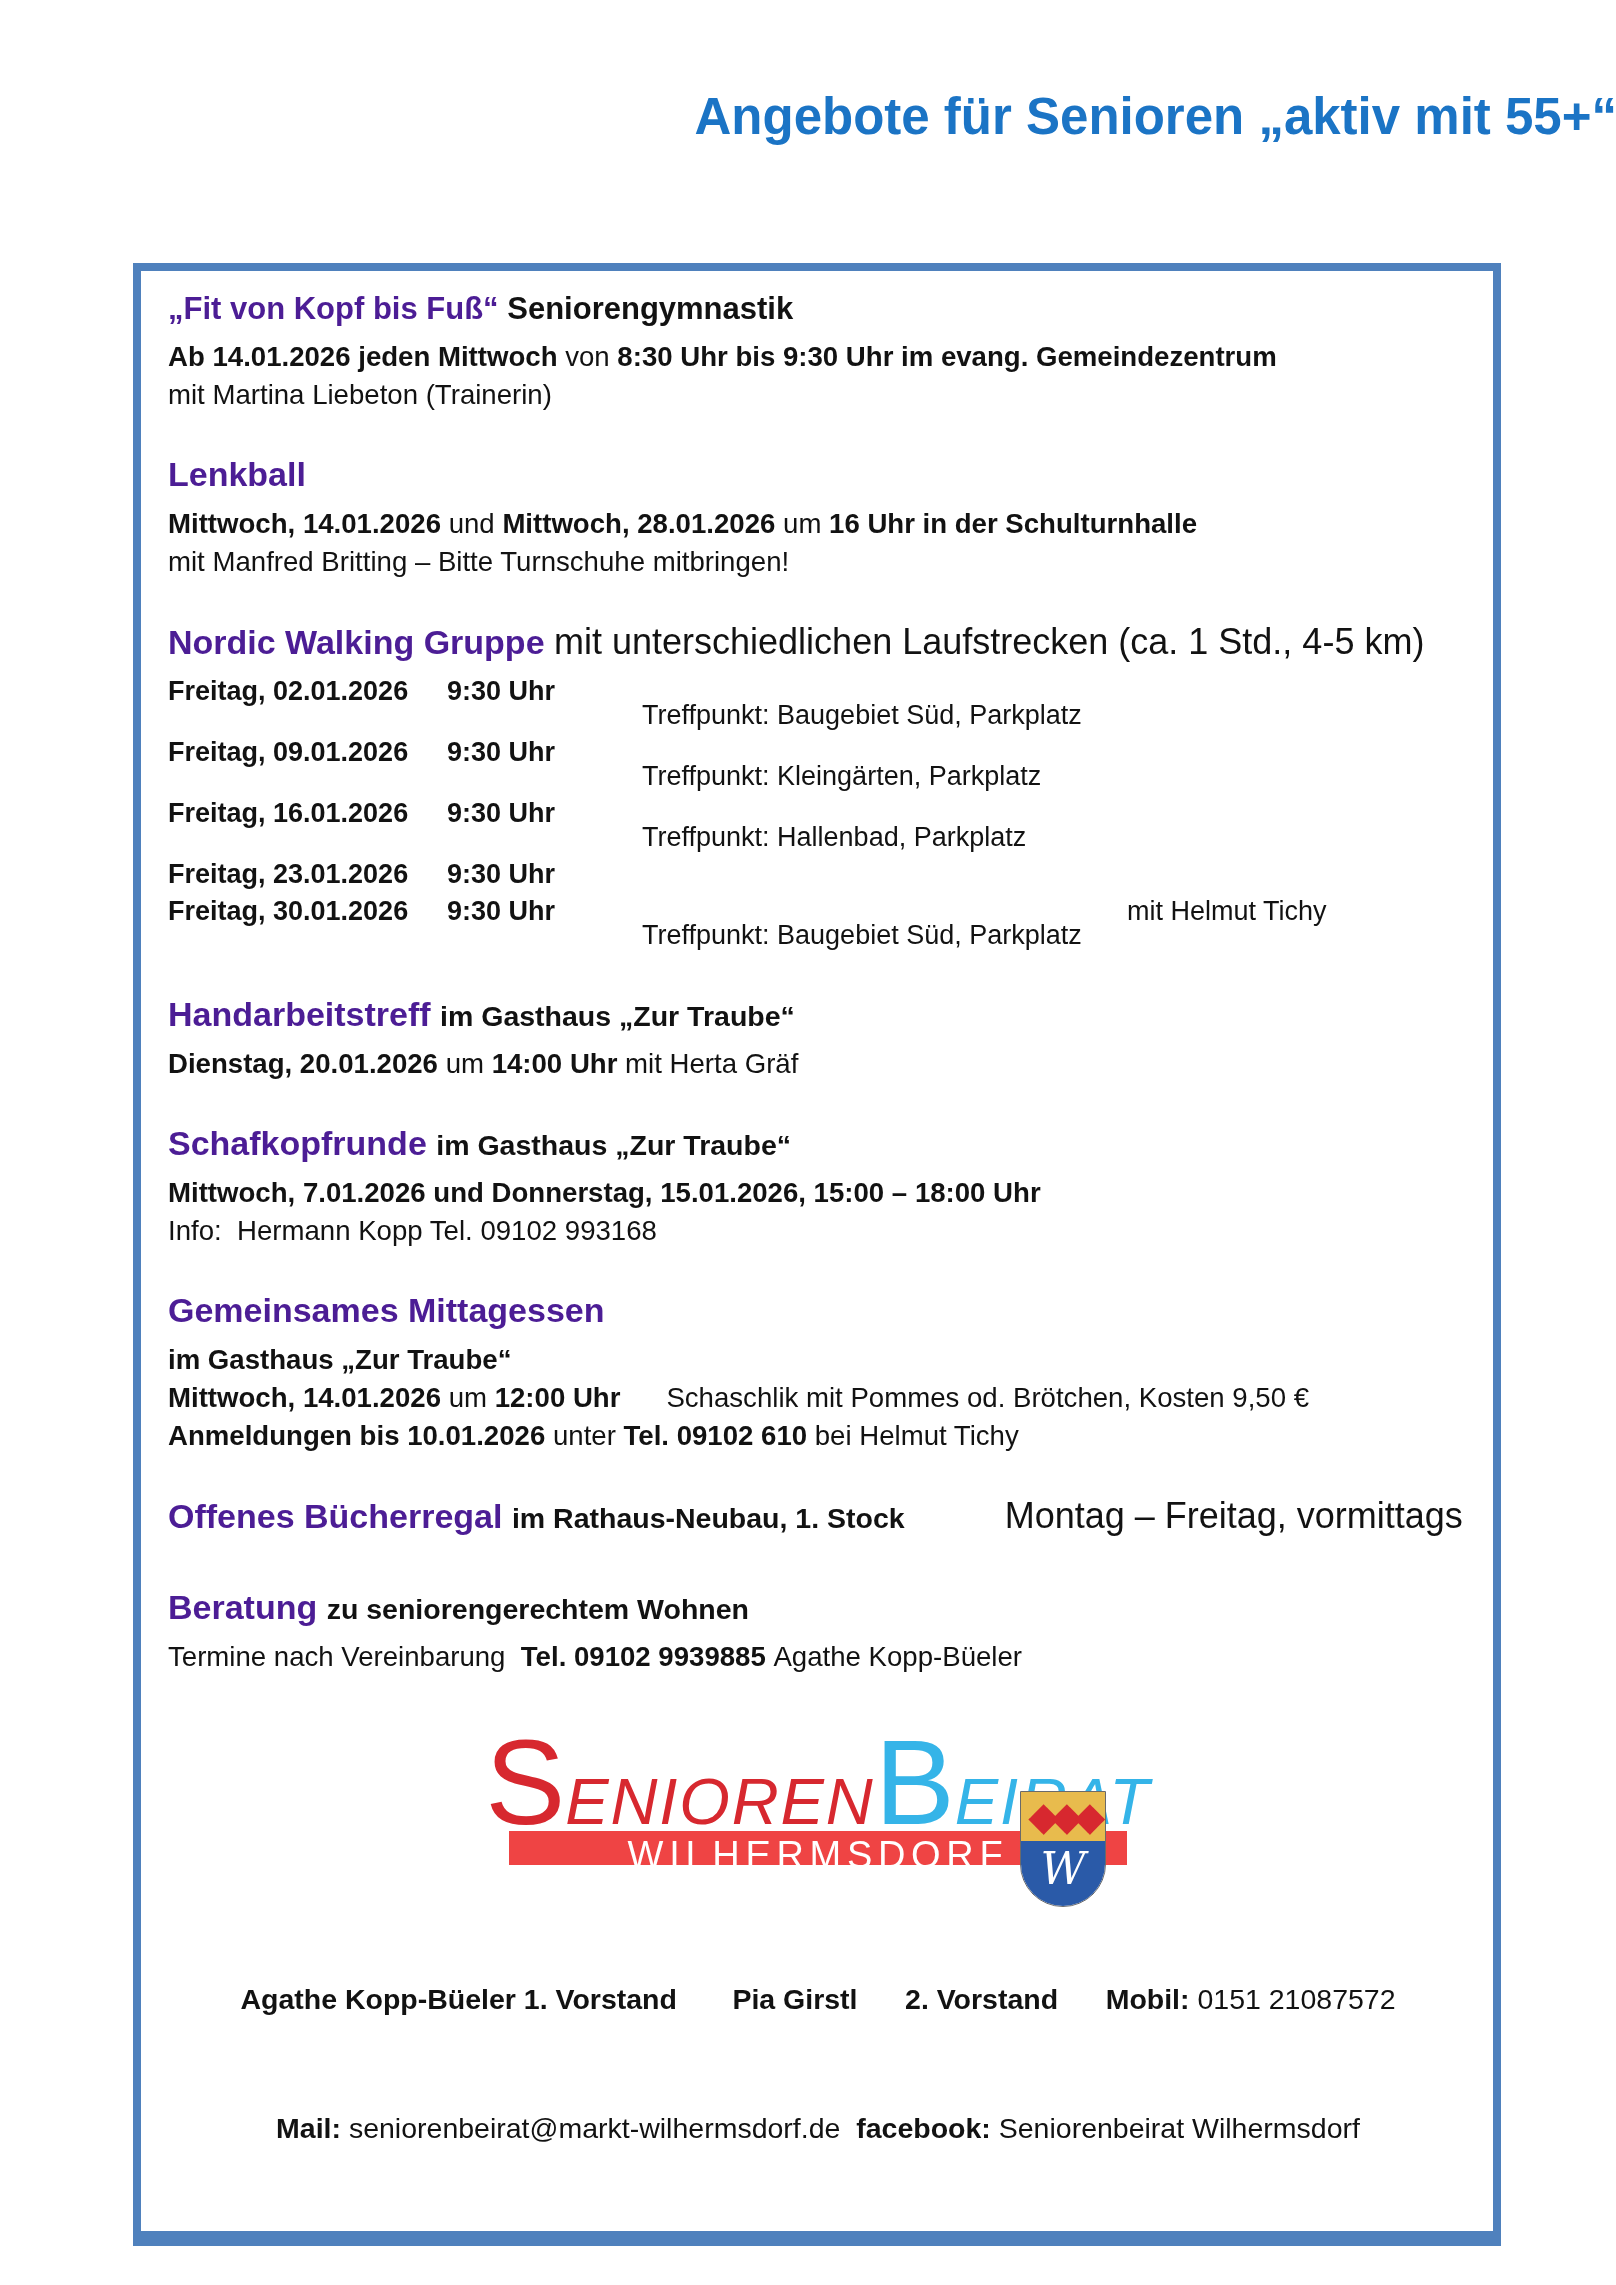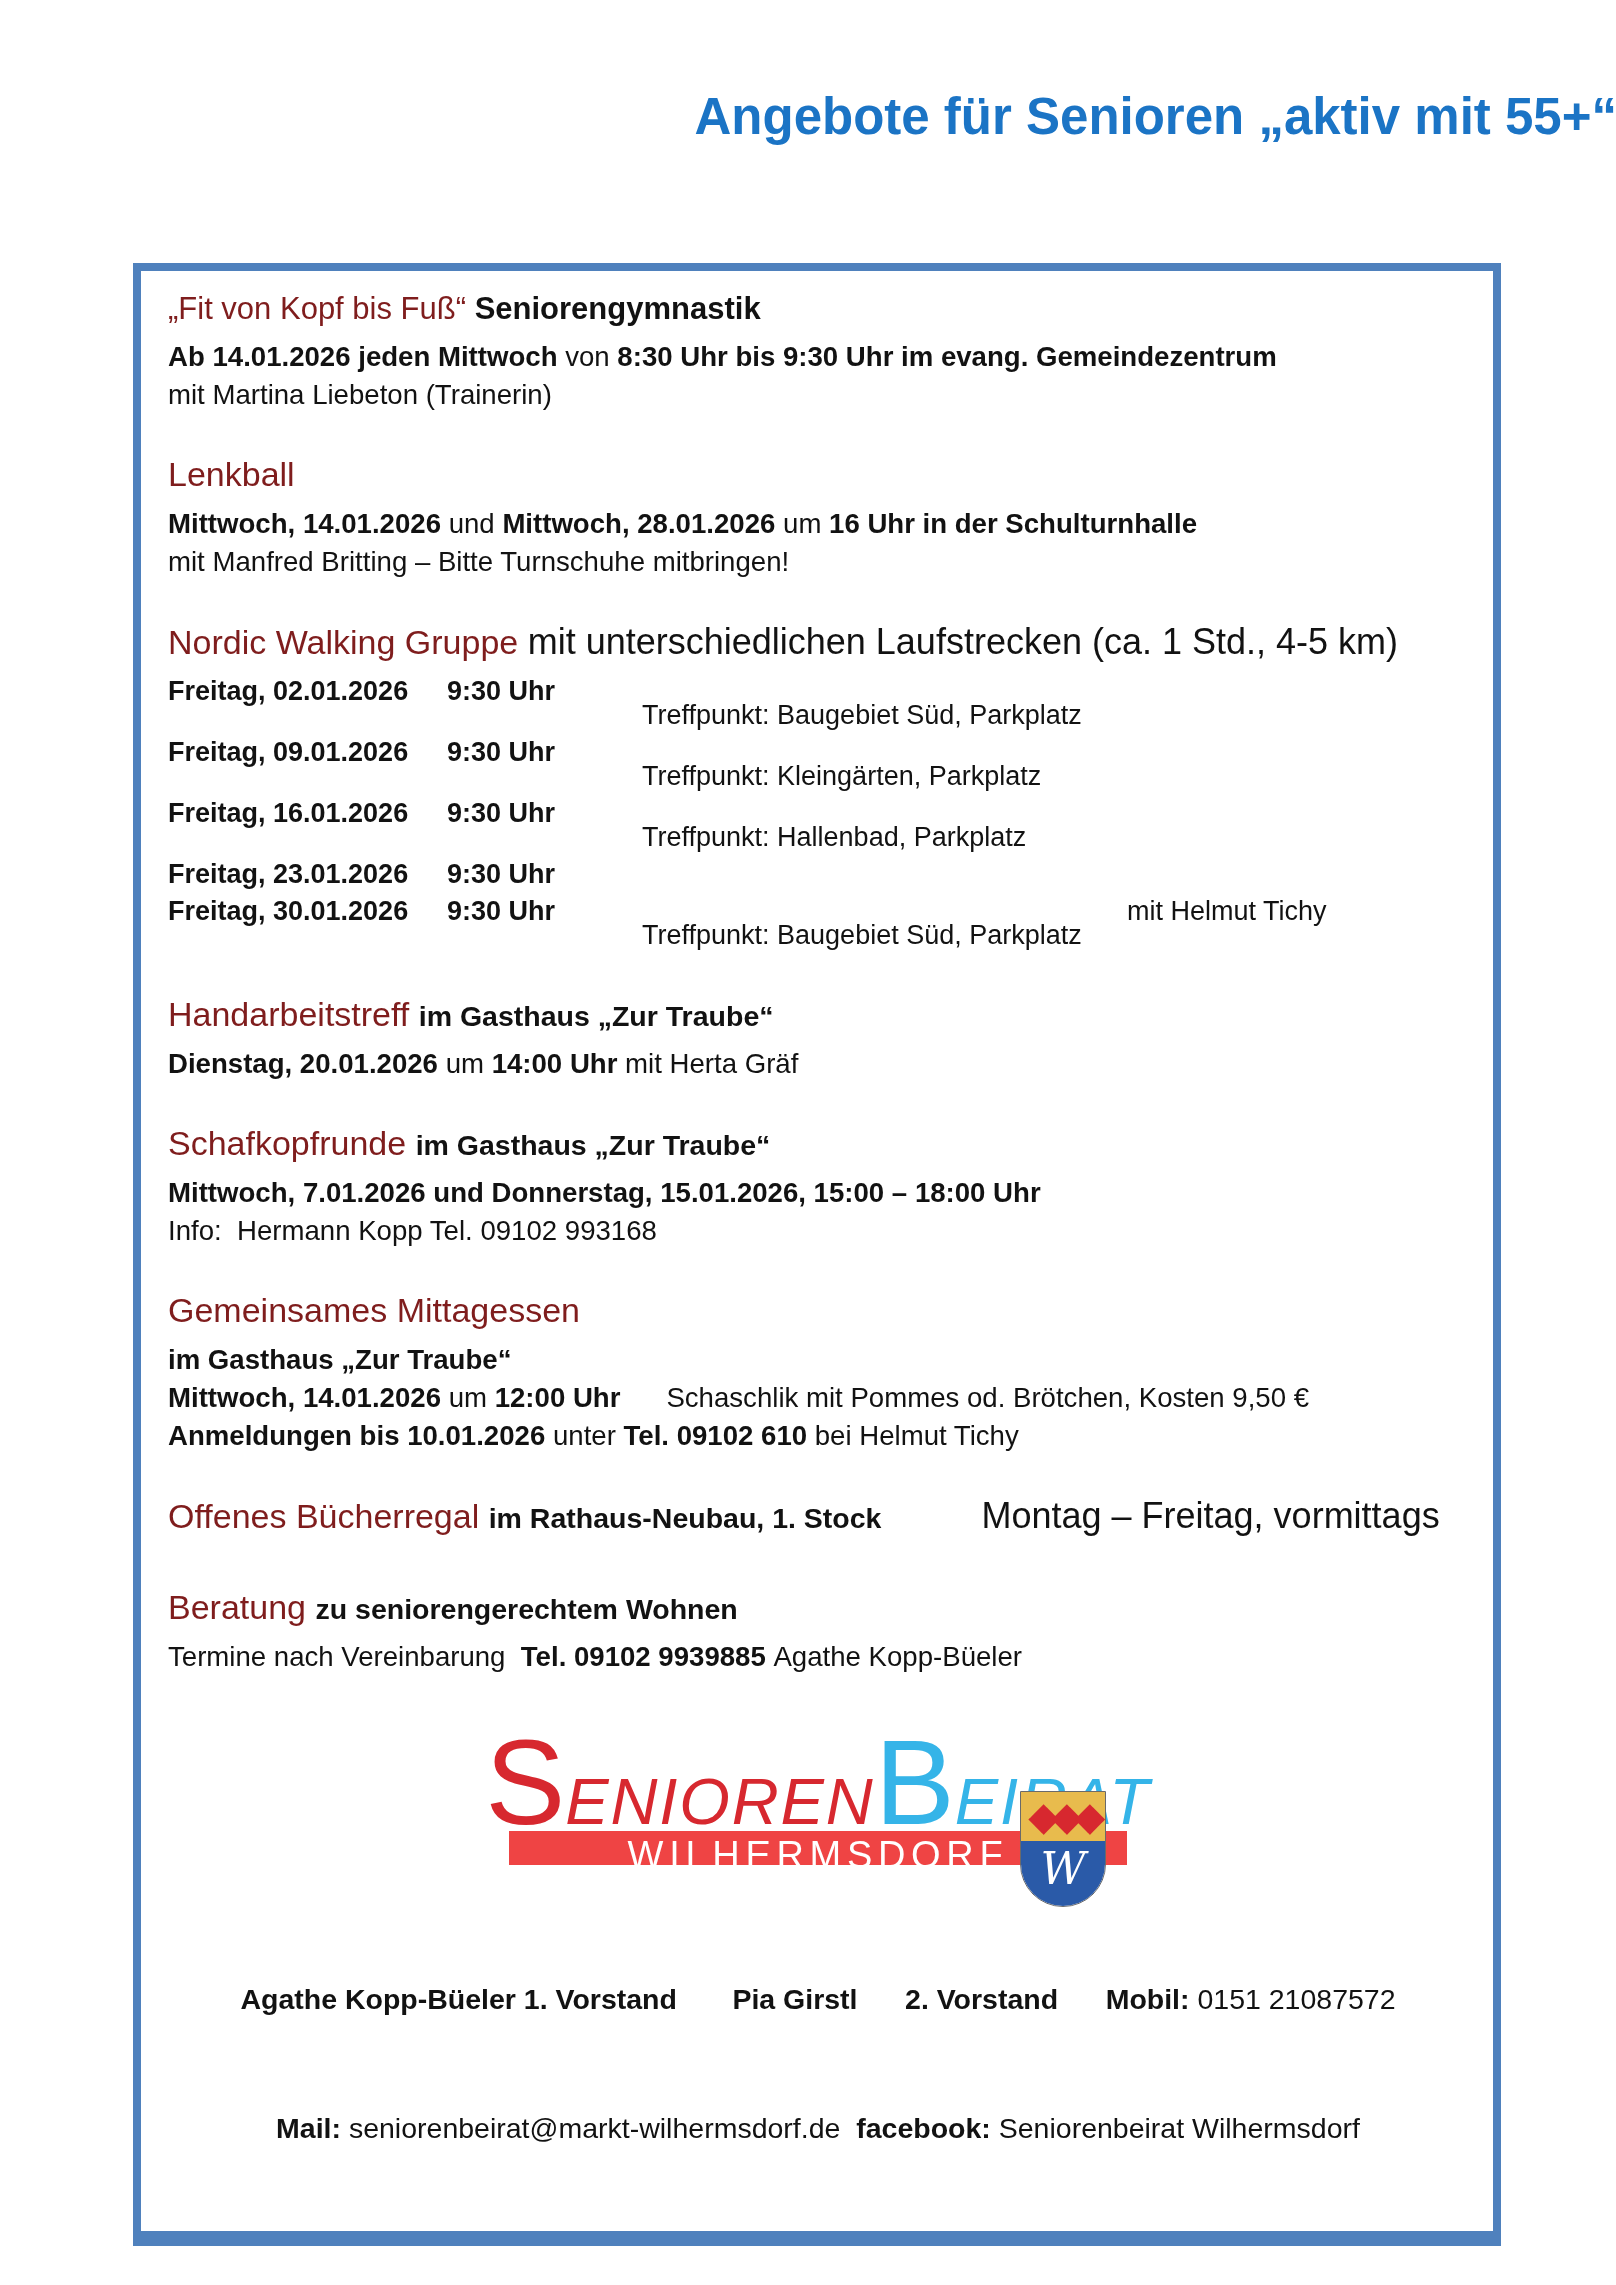--- a/index.html
+++ b/index.html
@@ -14,21 +14,21 @@
   }
   
   .frame{
     position:absolute;left:133px;top:263px;width:1368px;height:1983px;
     box-sizing:border-box;border:8.6px solid #4f81bd;border-bottom-width:15px;
     padding:13.3px 25px 0 27px;background:#ffffff;
   }
   
   .sg-p{font-weight:400;}
   .sg-b{font-weight:700;}
-  .sg-blue{color:#7f1d1d;font-weight:400;}
+  .sg-blue{color:#4c1d95;font-weight:700;}
   .heading{white-space:pre-wrap;line-height:49px;}
   .heading .sg-blue{font-size:34px;}
   .heading .sg-b{font-size:28.5px;}
   .heading .sg-p{font-size:36px;}
   .heading.same .sg-blue,.heading.same .sg-b{font-size:31px;}
   .line{font-size:27.6px;line-height:38px;white-space:pre-wrap;}
   .sec{margin-bottom:36px;}
   
   .nw-row{display:flex;font-size:27px;line-height:37px;white-space:pre-wrap;}
   .nw-date{width:279px;font-weight:700;}

